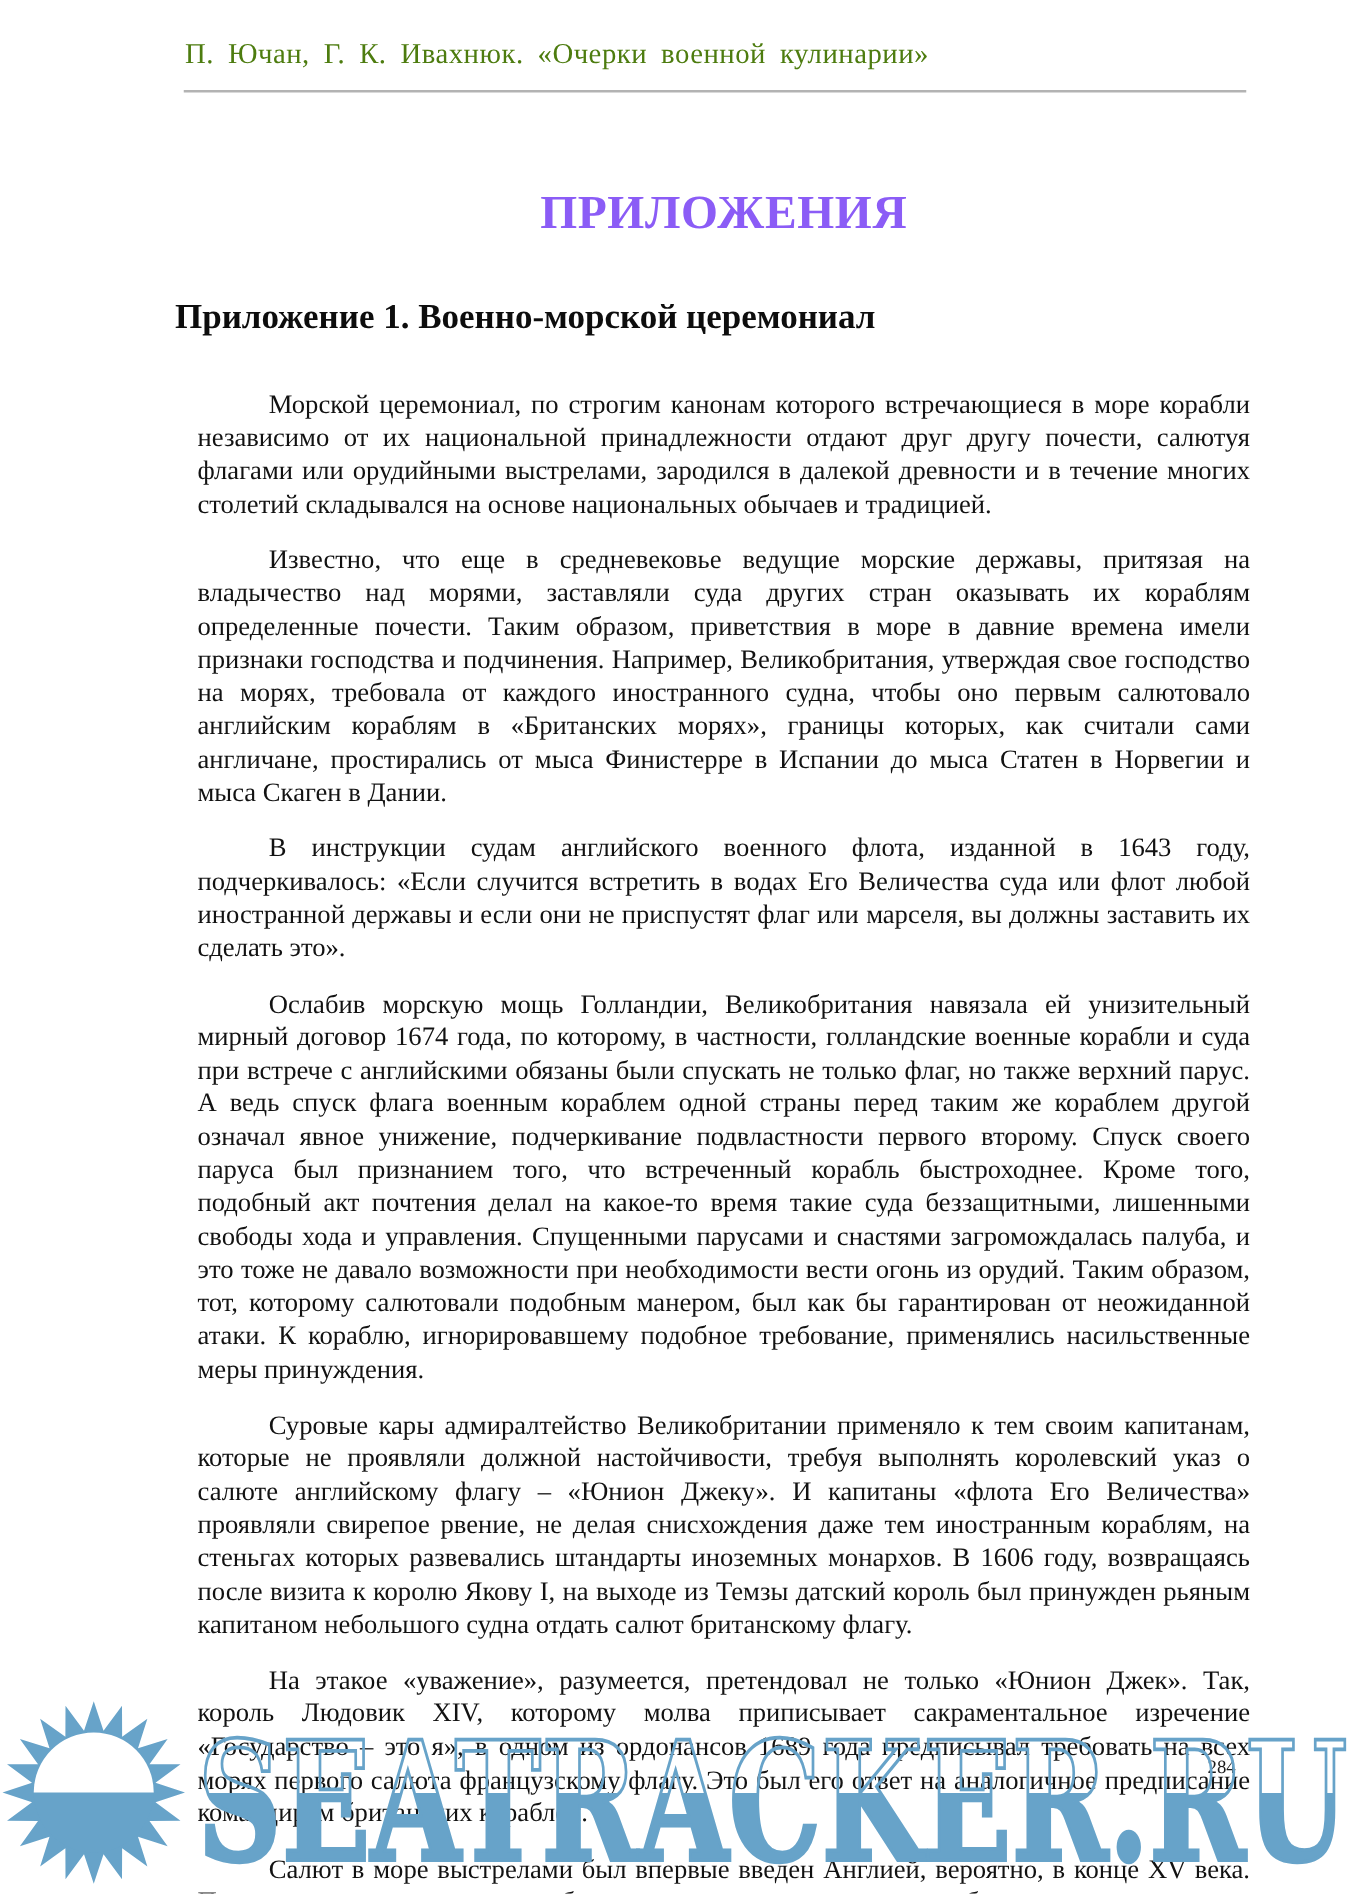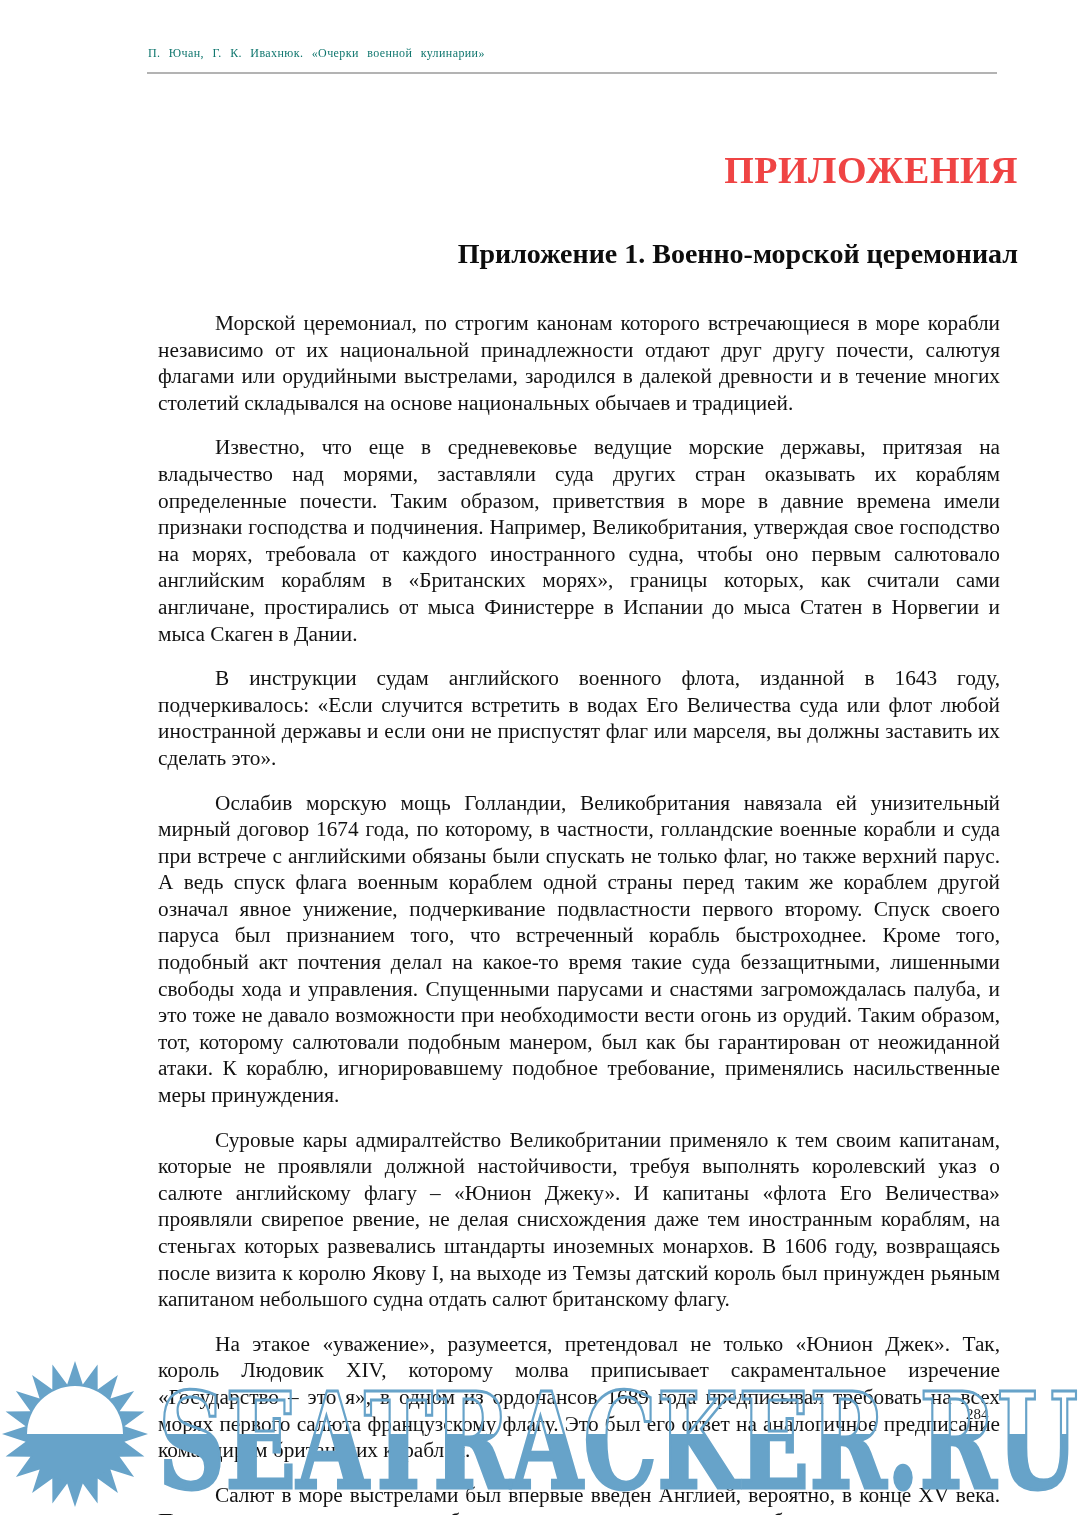--- a/index.html
+++ b/index.html
@@ -9,50 +9,50 @@
     font-family: "Liberation Serif", serif;
   }
   .page {
     position: relative;
     width: 1080px; height: 1515px;
     overflow: hidden;
     background: #ffffff;
   }
   .running-header {
     position: absolute;
-    left: 148px; top: 46px;
-    font-size: 12px;
-    color: #0f766e;
+    left: 148px; top: 30px;
+    font-size: 23px;
+    color: #4d7c0f;
     letter-spacing: 0.4px;
     word-spacing: 5px;
     white-space: nowrap;
   }
   .header-rule {
     position: absolute;
     left: 147px; top: 72px;
     width: 850px; height: 2px;
     background: #b3b3b3;
   }
   .section-title {
     position: absolute;
     left: 140px; top: 148px;
     width: 878px;
     margin: 0;
-    text-align: right;
+    text-align: center;
     font-size: 38px;
     font-weight: bold;
-    color: #ef4444;
+    color: #8b5cf6;
     letter-spacing: 0.5px;
   }
   .appendix-title {
     position: absolute;
     left: 140px; top: 238px;
     width: 878px;
     margin: 0;
-    text-align: right;
+    text-align: left;
     font-size: 28px;
     font-weight: bold;
     color: #0d0d0d;
   }
   .body-text {
     position: absolute;
     left: 140px; top: 292px;
     width: 878px;
     font-size: 21.3px;
     line-height: 26.6px;

